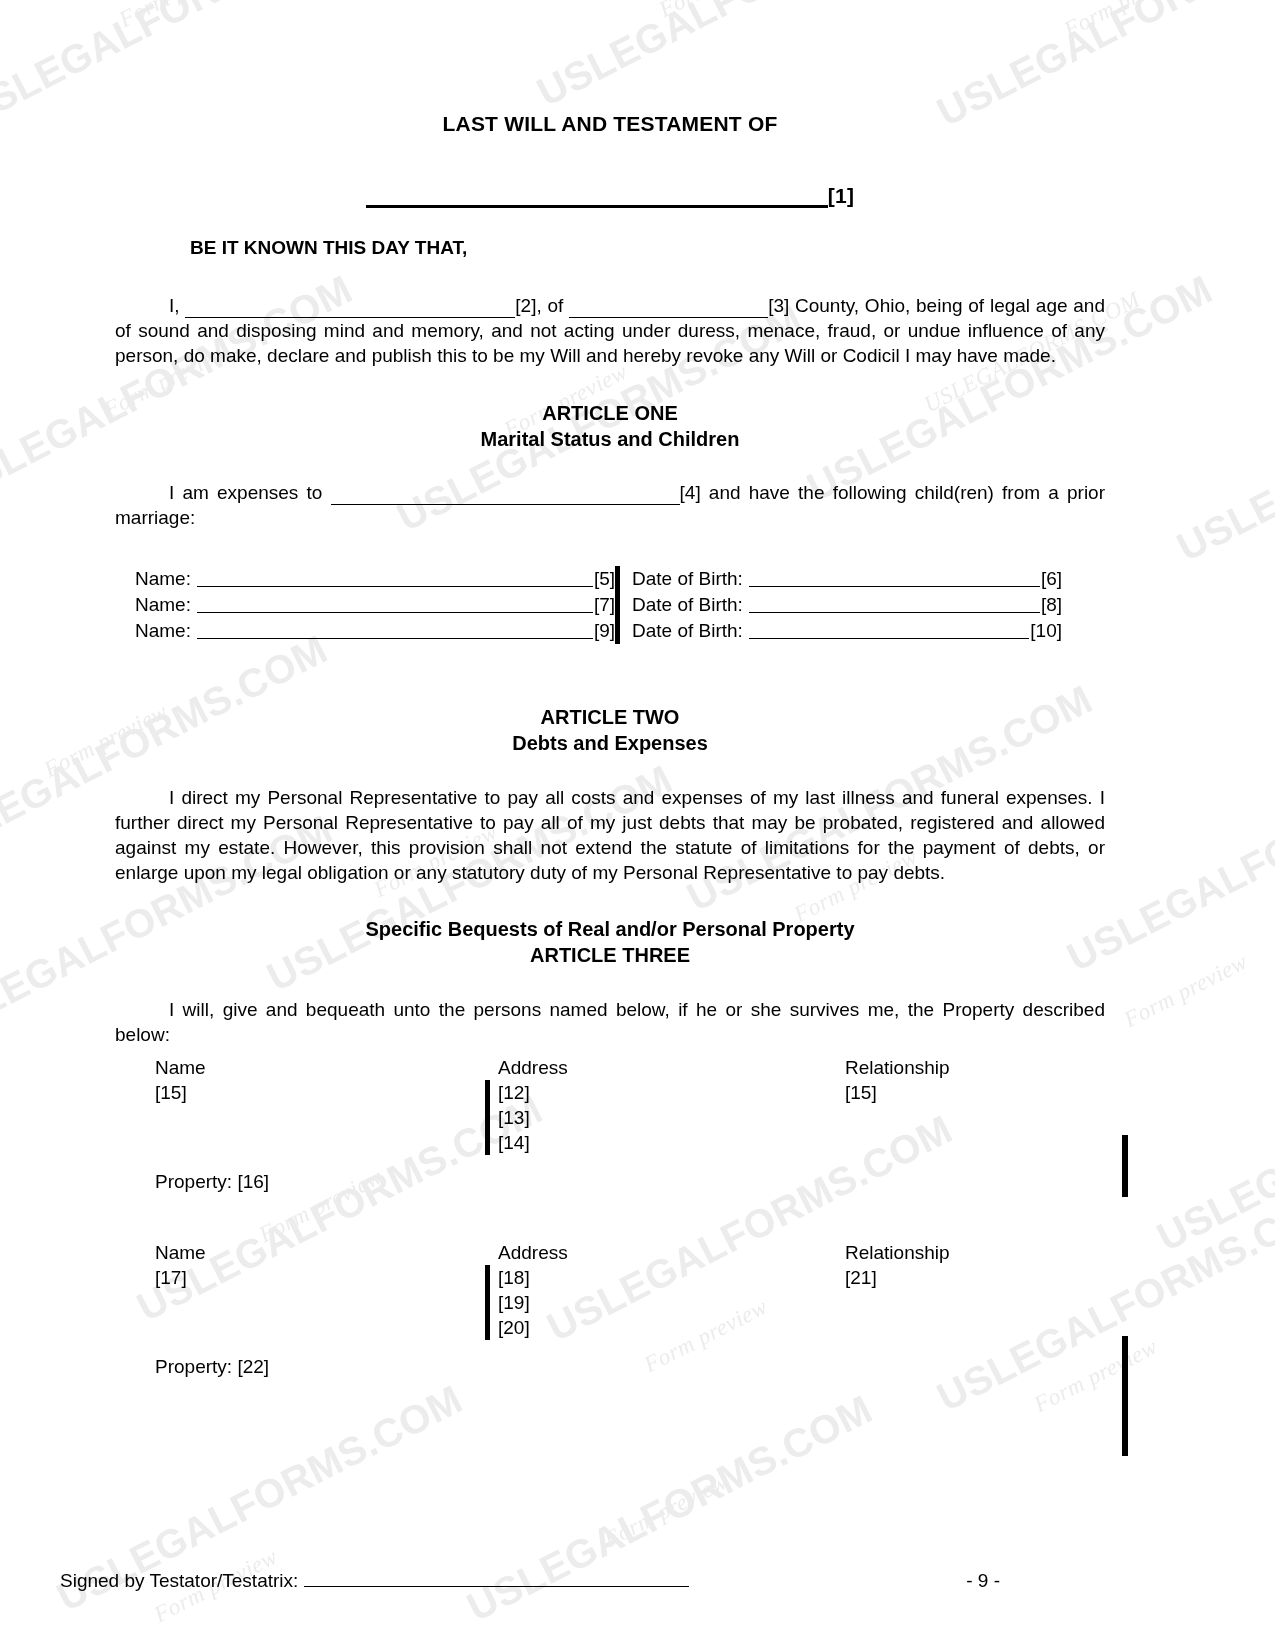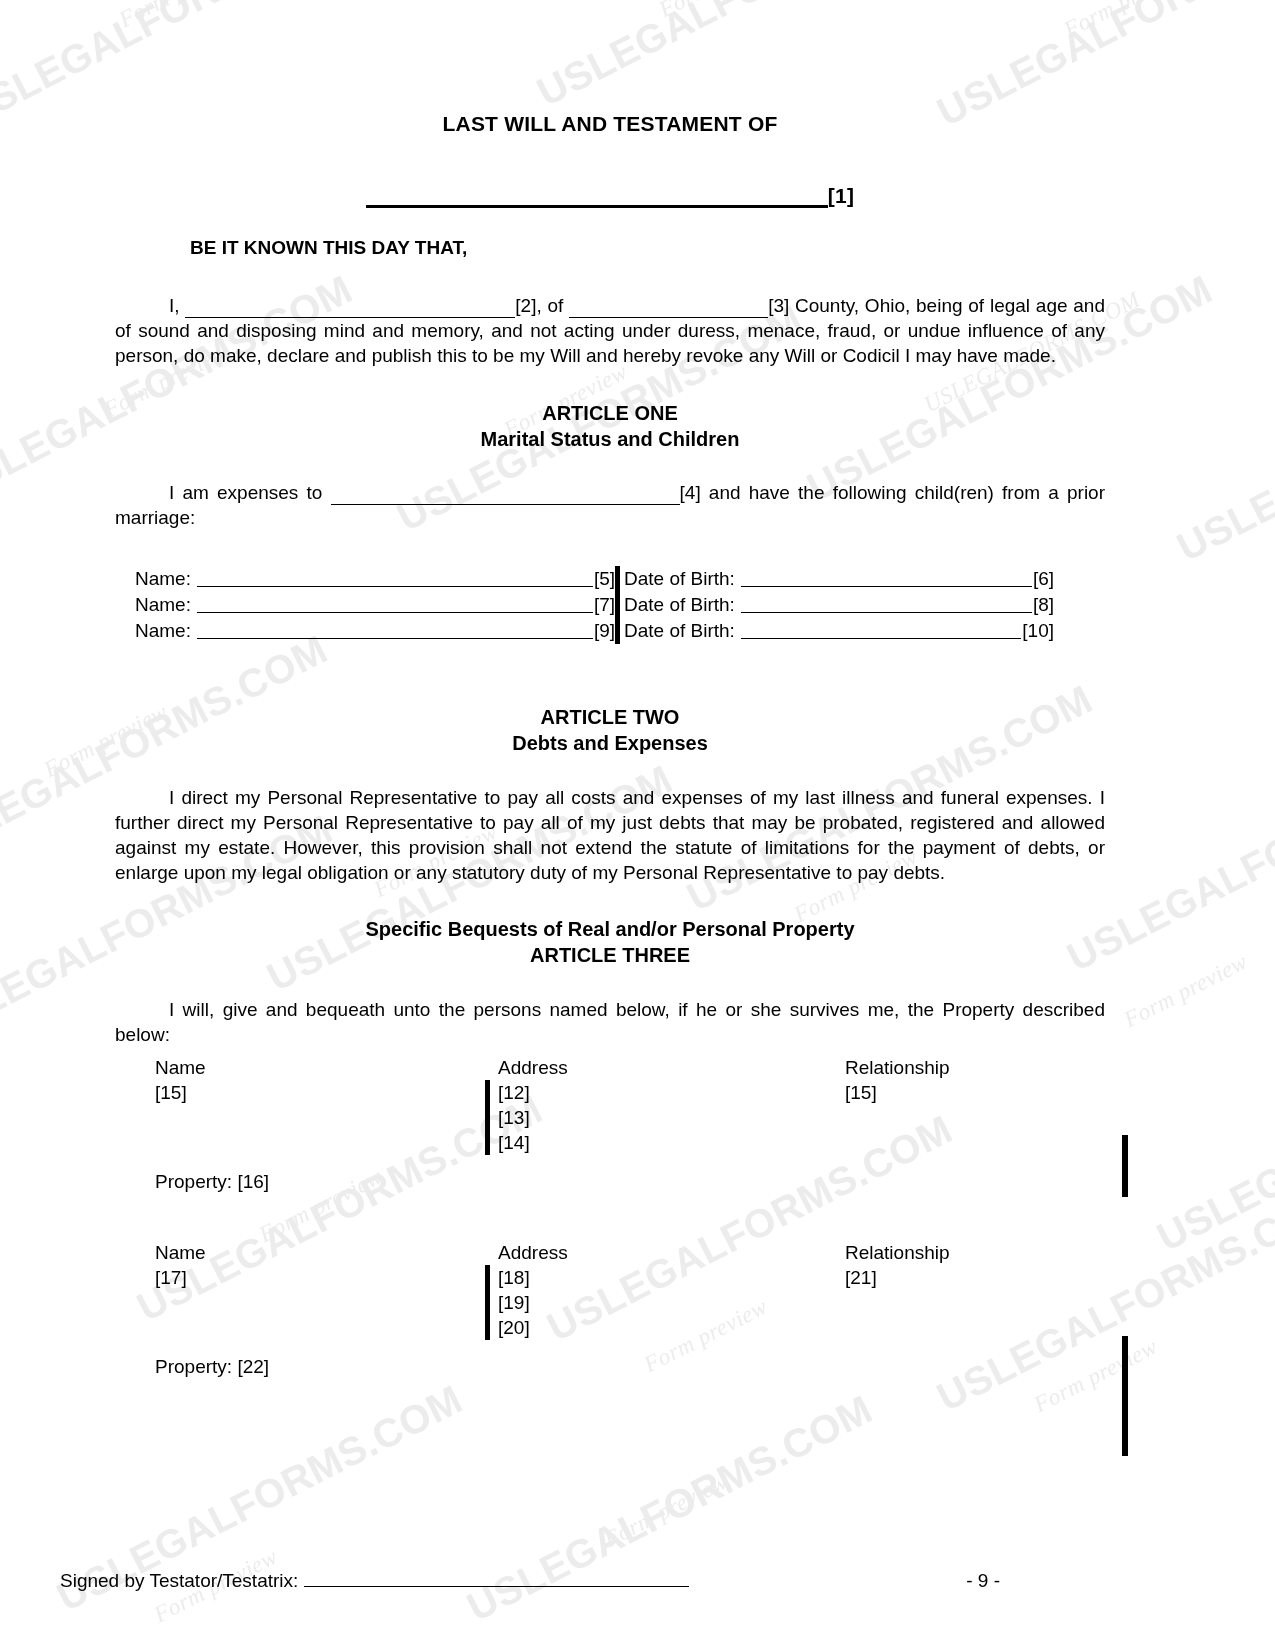--- a/index.html
+++ b/index.html
@@ -120,21 +120,21 @@
   }
   .child-left {
     display: flex;
     align-items: flex-end;
     width: 480px;
   }
   .child-right {
     display: flex;
     align-items: flex-end;
     width: 430px;
-    padding-left: 4px;
+    padding-left: 12px;
   }
   .vbar {
     width: 5px;
     background: #000;
     align-self: stretch;
   }
   .lbl {
     white-space: nowrap;
   }
   .grow-line {

